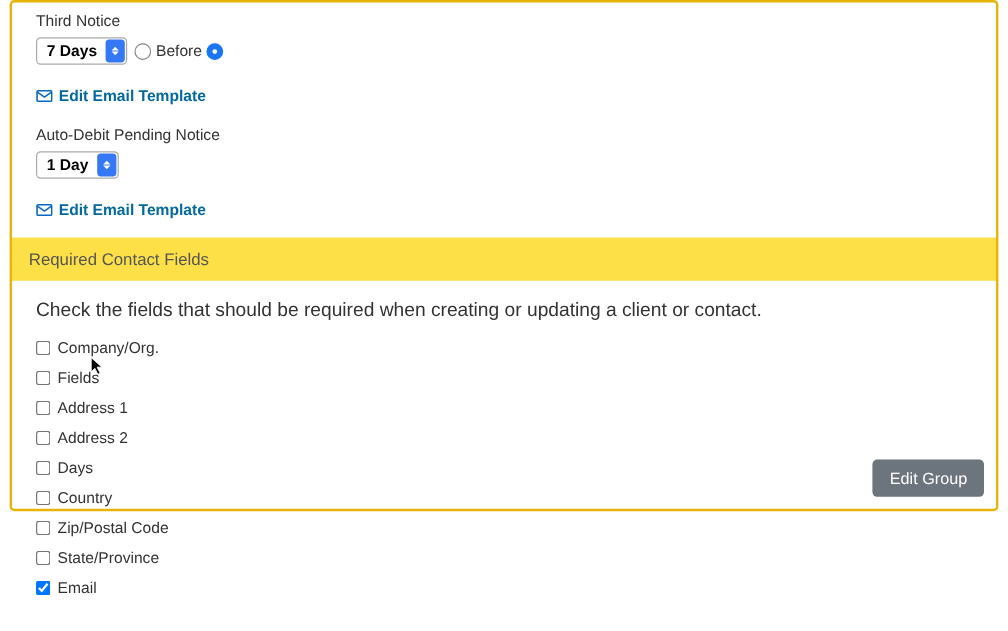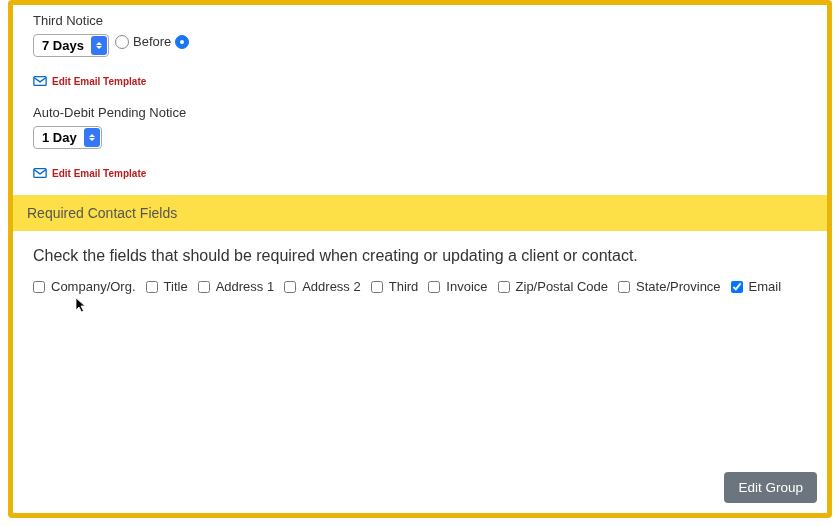--- a/index.html
+++ b/index.html
@@ -10,39 +10,39 @@
     body {
       font-family: -apple-system, BlinkMacSystemFont, "Segoe UI", Arial, sans-serif;
       font-size: 13px;
       color: #333;
       background: #fff;
       width: 840px;
       height: 526px;
       position: relative;
     }
     .panel {
-      border: 5px solid #eab308;
+      border: 2px solid #eab308;
       border-radius: 4px;
       margin: 0 8px;
       padding-bottom: 10px;
-      height: 518px;
+      height: 426px;
       position: relative;
     }
     .section-padding {
       padding: 0 20px;
     }
     .notice-label {
       font-size: 13px;
       color: #333;
       padding-top: 8px;
       padding-bottom: 6px;
     }
     .controls-row {
       display: flex;
-      align-items: flex-start;
+      align-items: center;
       gap: 6px;
       padding-bottom: 10px;
     }
     .select-wrapper {
       position: relative;
       display: inline-block;
     }
     .select-control {
       appearance: none;
       -webkit-appearance: none;
@@ -120,23 +120,23 @@
     }
     .radio-label {
       font-size: 13px;
       color: #333;
       cursor: pointer;
     }
     .template-link {
       display: flex;
       align-items: center;
       gap: 5px;
-      color: #b91c1c;
+      color: #0369a1;
       font-weight: 600;
-      font-size: 10px;
+      font-size: 13px;
       text-decoration: none;
       cursor: pointer;
       padding: 8px 0 10px 0;
     }
     .template-link svg {
       width: 14px;
       height: 12px;
       stroke: #0869c2;
       fill: none;
       stroke-width: 1.5;
@@ -149,21 +149,21 @@
       margin: 6px 0 0 0;
     }
     .section-description {
       padding: 16px 20px 14px 20px;
       font-size: 16px;
       color: #333;
     }
     .checkbox-list {
       padding: 0 20px;
       display: flex;
-      flex-direction: row;
+      flex-direction: column;
       gap: 10px;
     }
     .checkbox-row {
       display: flex;
       align-items: center;
       gap: 6px;
     }
     .checkbox-input {
       width: 12px;
       height: 12px;
@@ -247,37 +247,37 @@
 
   <div class="section-description">Check the fields that should be required when creating or updating a client or contact.</div>
 
   <div class="checkbox-list">
     <label class="checkbox-row">
       <input type="checkbox" class="checkbox-input" style="">
       <span class="checkbox-label">Company/Org.</span>
     </label>
     <label class="checkbox-row">
       <input type="checkbox" class="checkbox-input" style="">
-      <span class="checkbox-label">Title</span>
+      <span class="checkbox-label">Fields</span>
     </label>
     <label class="checkbox-row">
       <input type="checkbox" class="checkbox-input" style="">
       <span class="checkbox-label">Address 1</span>
     </label>
     <label class="checkbox-row">
       <input type="checkbox" class="checkbox-input" style="">
       <span class="checkbox-label">Address 2</span>
     </label>
     <label class="checkbox-row">
       <input type="checkbox" class="checkbox-input" style="">
-      <span class="checkbox-label">Third</span>
-    </label>
-    <label class="checkbox-row">
-      <input type="checkbox" class="checkbox-input" style="">
-      <span class="checkbox-label">Invoice</span>
+      <span class="checkbox-label">Days</span>
+    </label>
+    <label class="checkbox-row">
+      <input type="checkbox" class="checkbox-input" style="">
+      <span class="checkbox-label">Country</span>
     </label>
     <label class="checkbox-row">
       <input type="checkbox" class="checkbox-input" style="">
       <span class="checkbox-label">Zip/Postal Code</span>
     </label>
     <label class="checkbox-row">
       <input type="checkbox" class="checkbox-input" style="">
       <span class="checkbox-label">State/Province</span>
     </label>
     <label class="checkbox-row">

